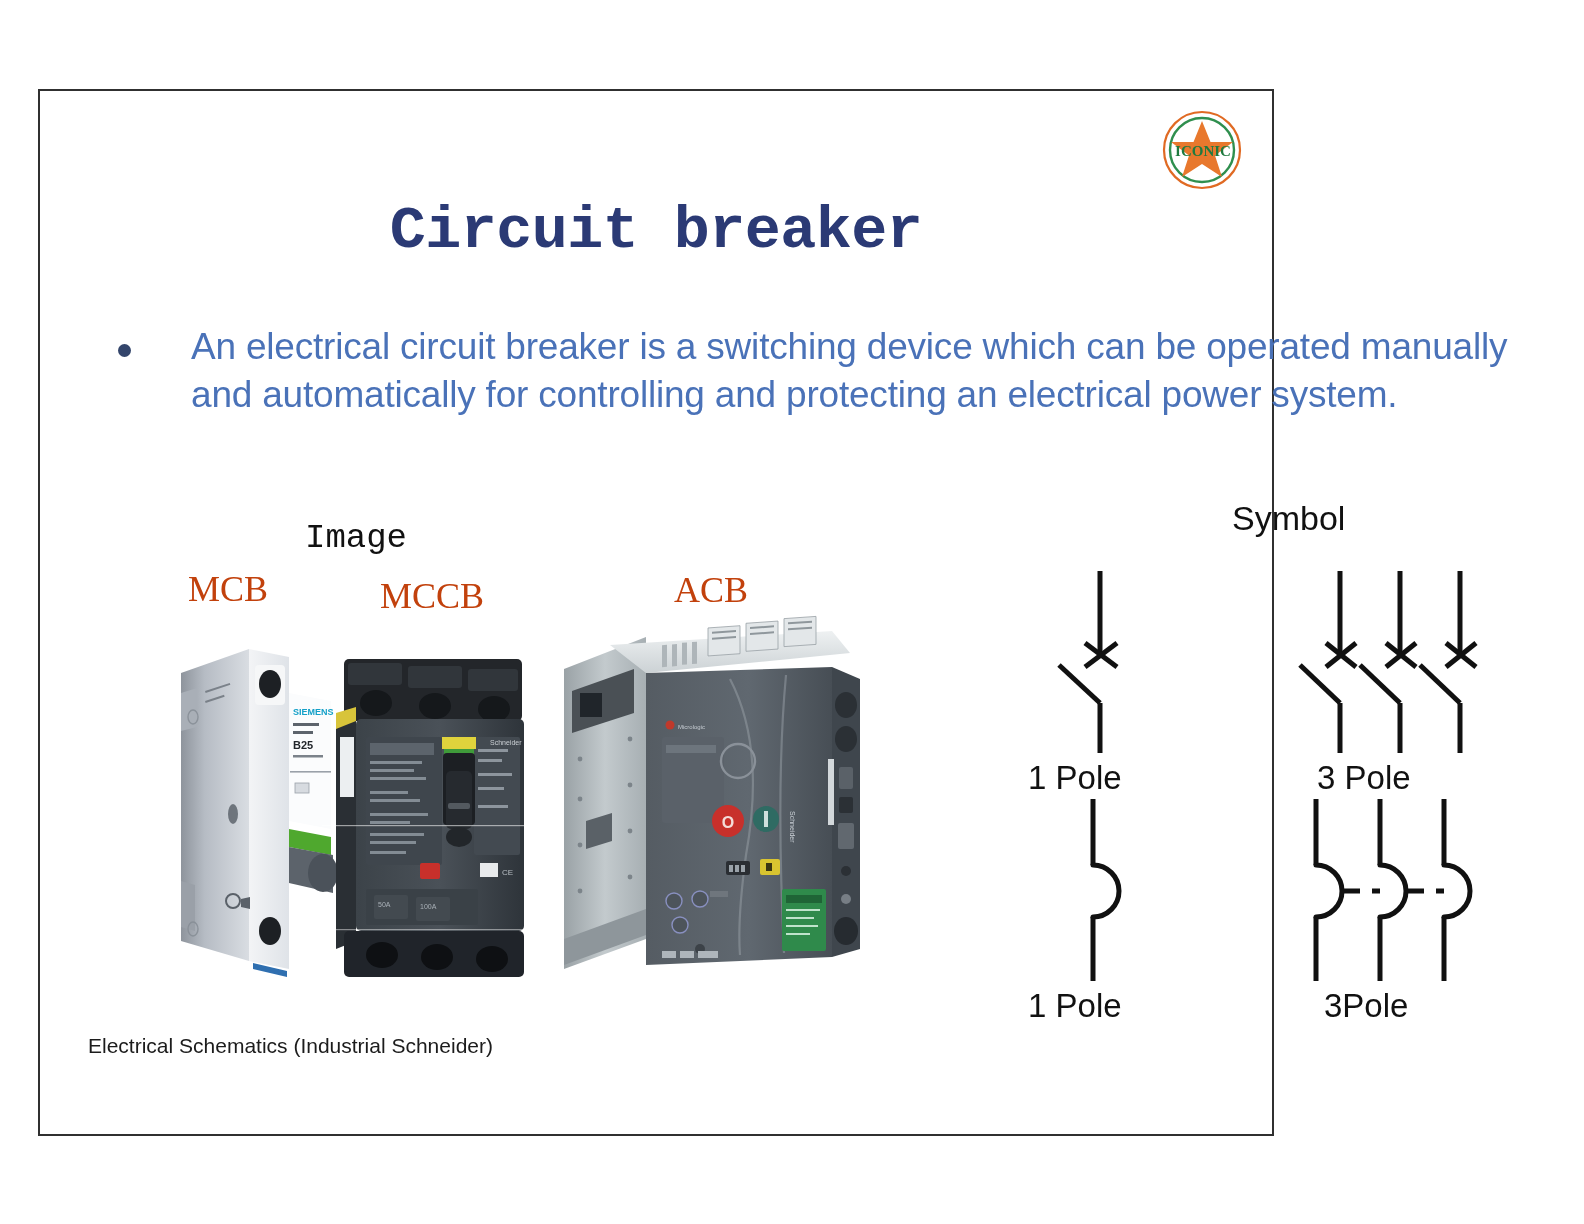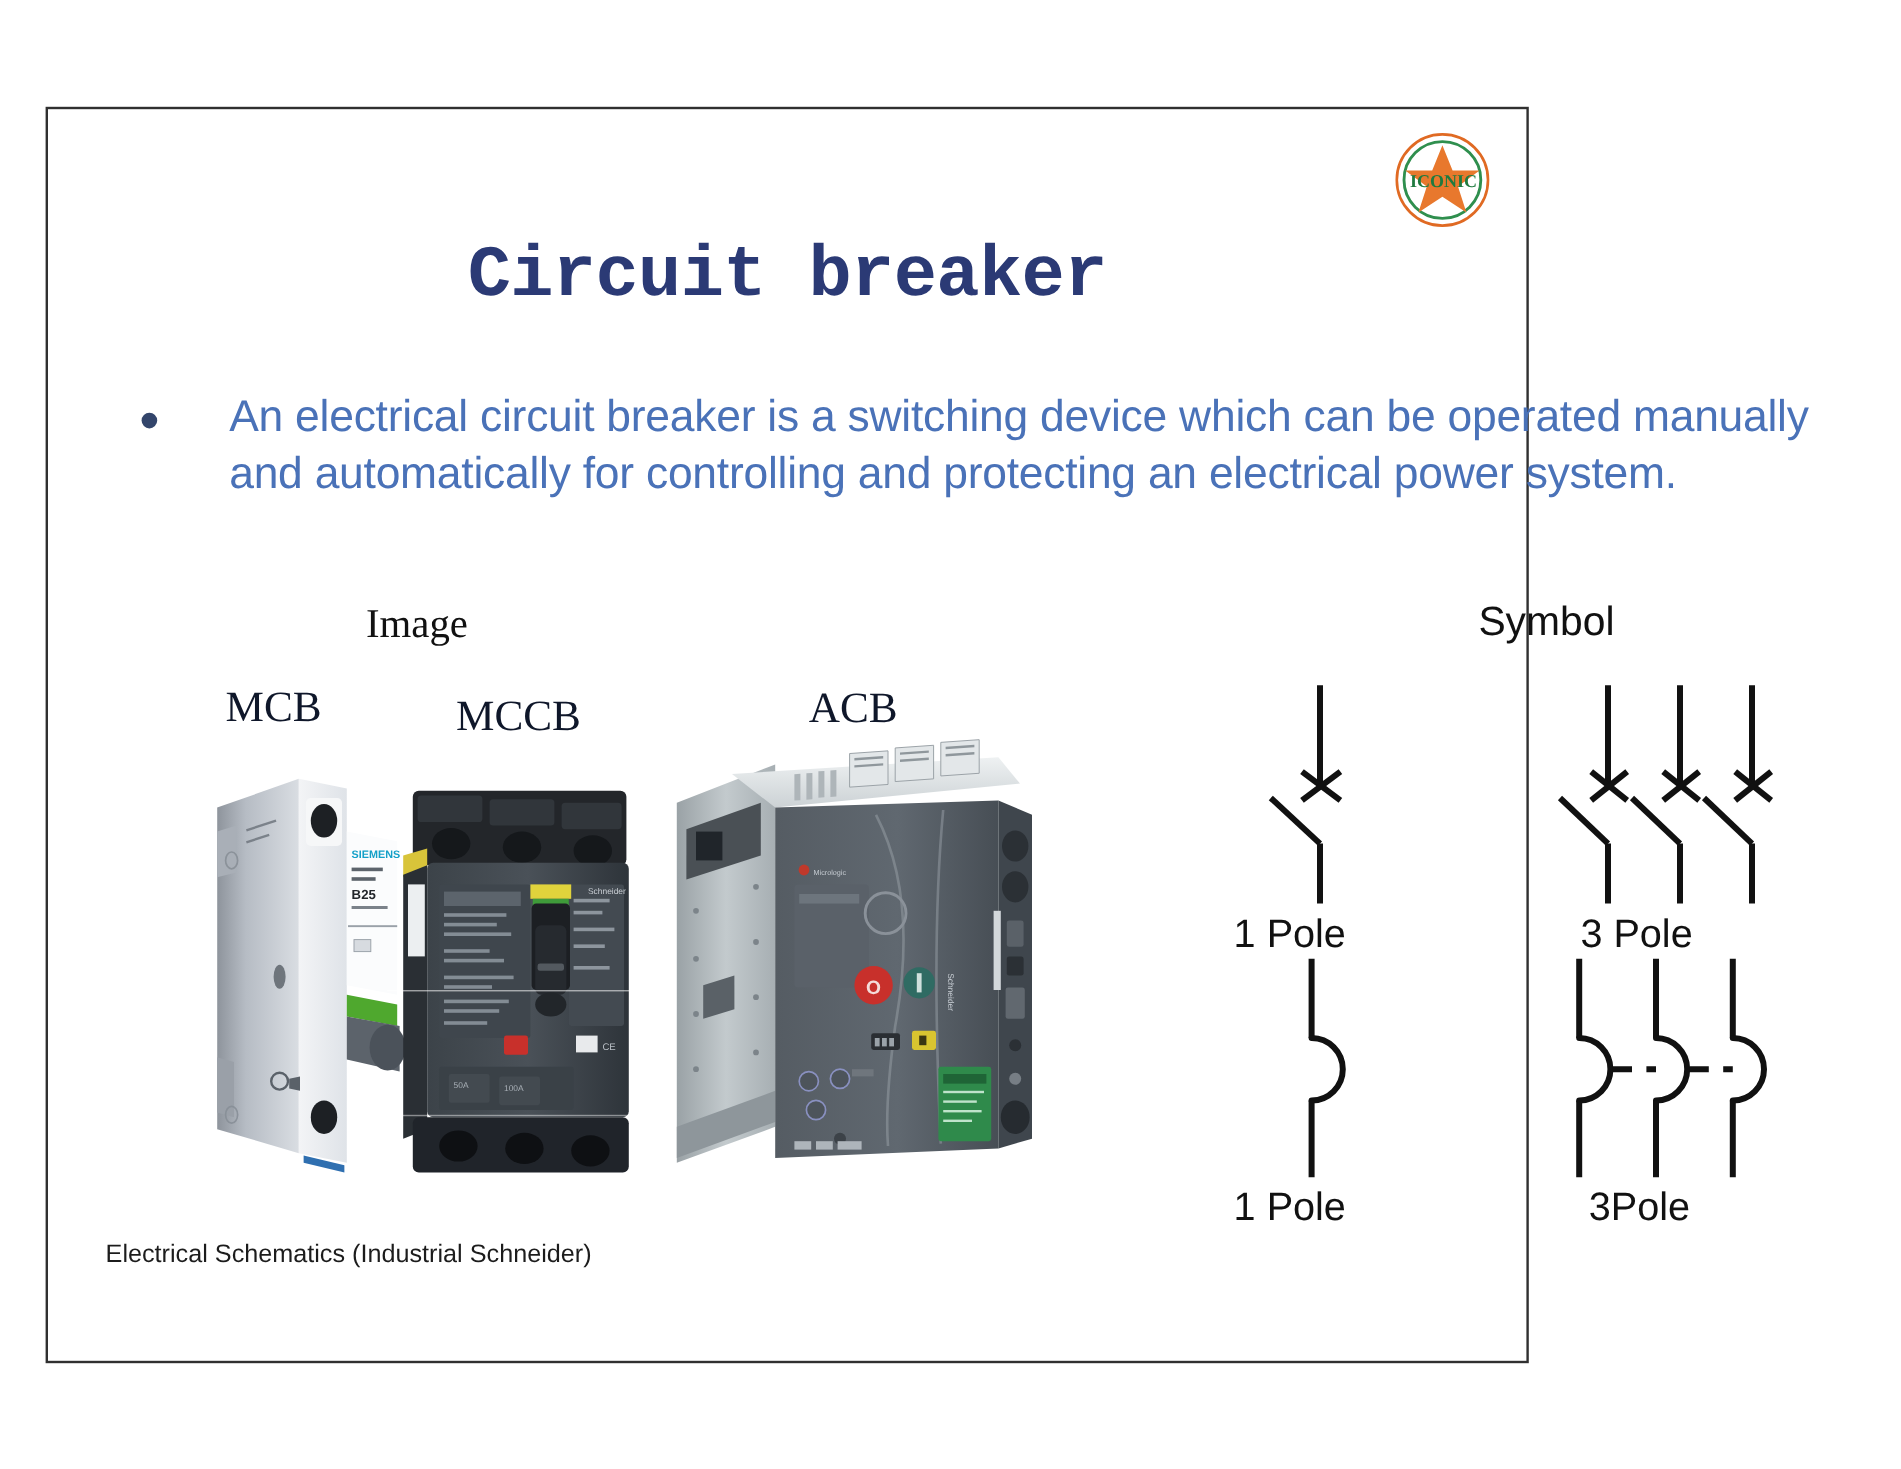--- a/index.html
+++ b/index.html
@@ -62,34 +62,34 @@
   }
 
   
   .hdr{
     position:absolute;
     font-size:34px;
     color:#111111;
     white-space:nowrap;
   }
   .hdr-image{
-    left:265px;top:411px;
-    font-family:Liberation Serif, serif;
+    left:265px;top:428px;
+    font-family:Liberation Mono, monospace;
   }
   .hdr-symbol{
     left:1192px;top:408px;
     font-family:"Liberation Sans", sans-serif;
   }
 
   
   .cap{
     position:absolute;
     font-family:"Liberation Serif", serif;
     font-size:36px;
-    color:#0f172a;
+    color:#c2410c;
     white-space:nowrap;
   }
   .cap-mcb{left:148px;top:477px;}
   .cap-mccb{left:340px;top:484px;}
   .cap-acb{left:634px;top:478px;}
 
   
   .pcap{
     position:absolute;
     font-family:"Liberation Sans", sans-serif;

